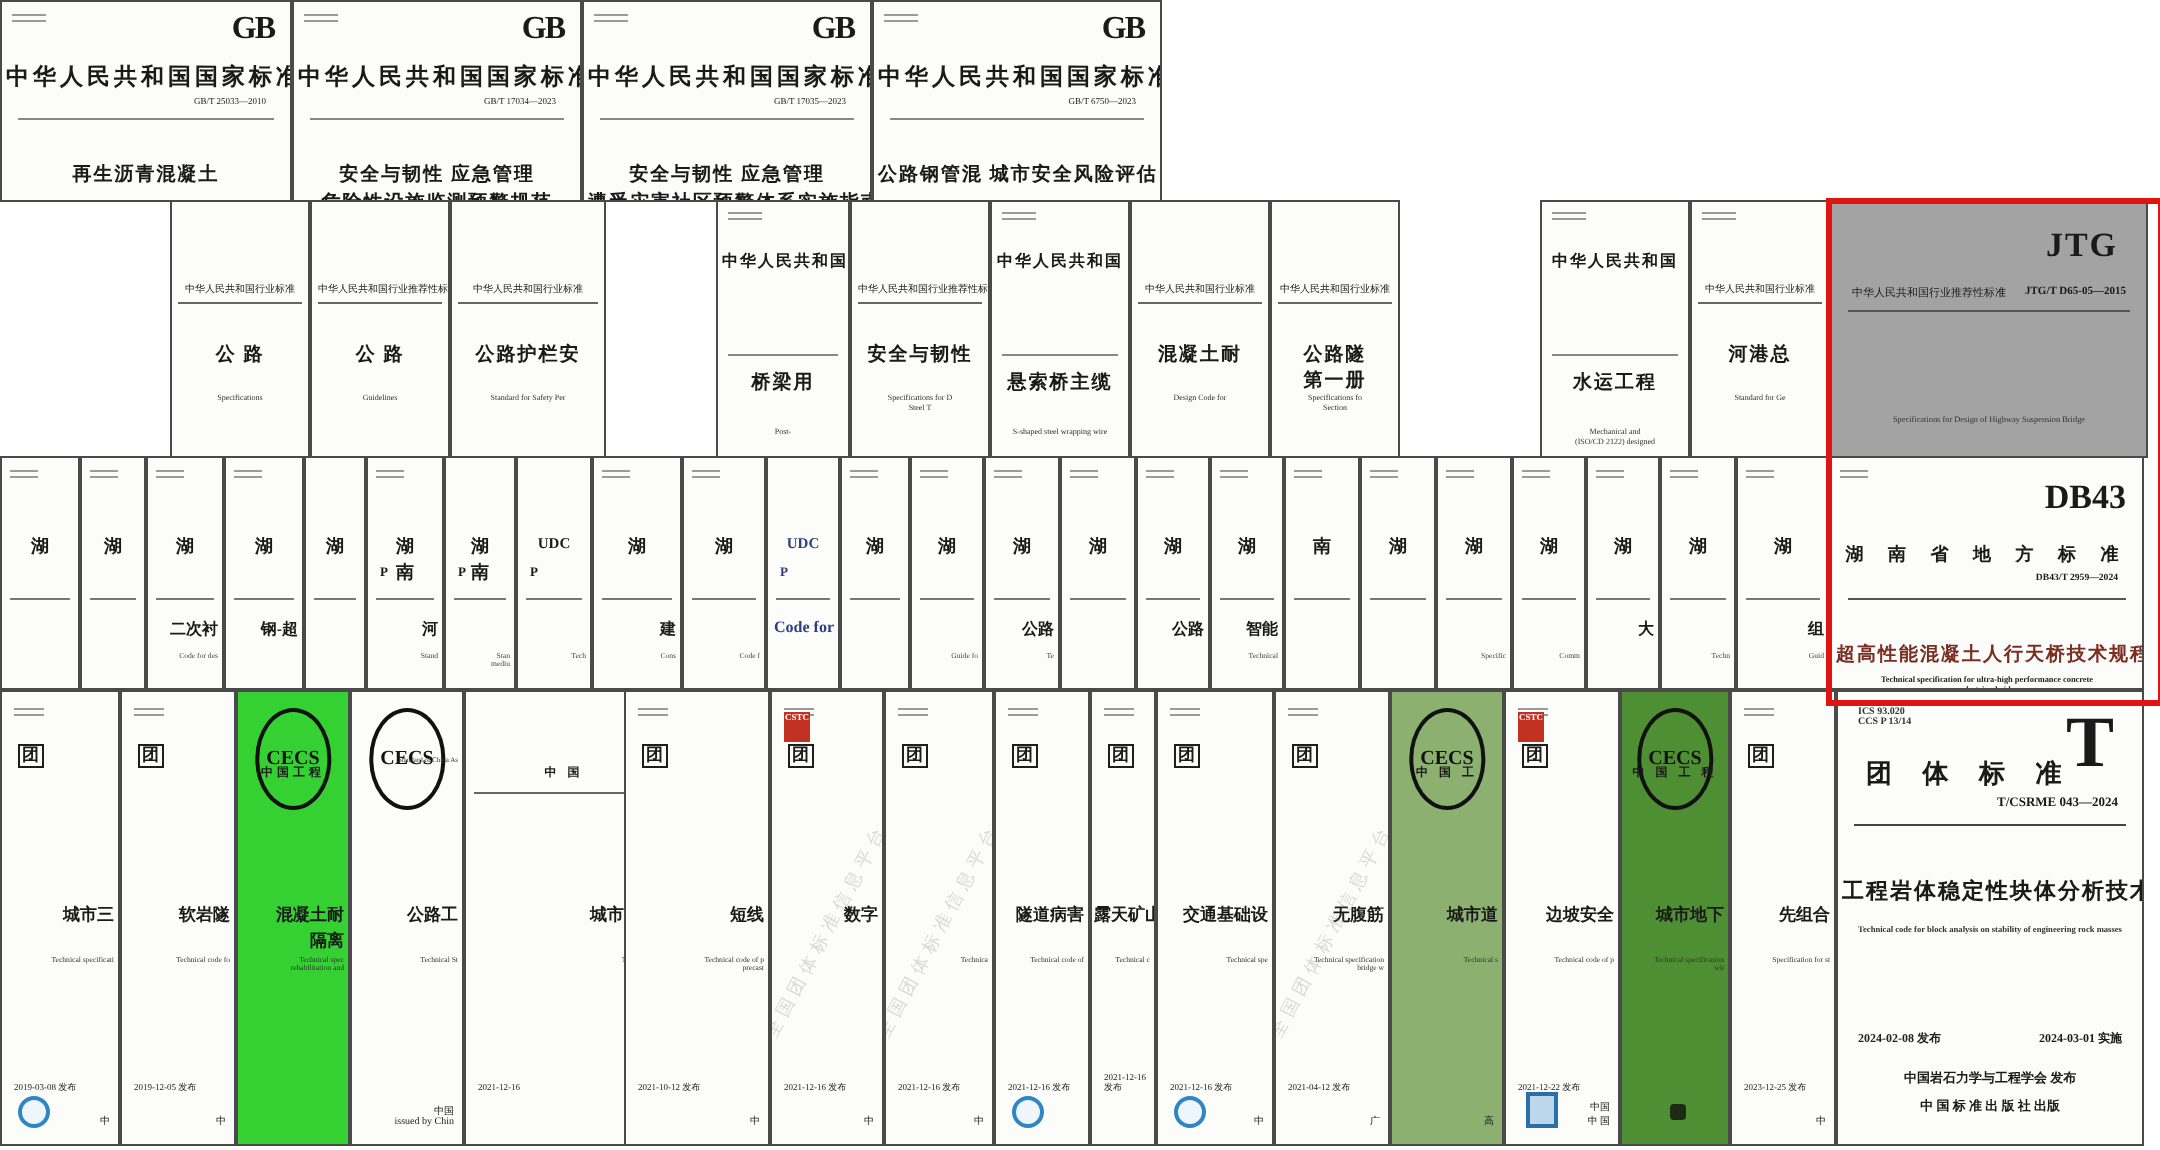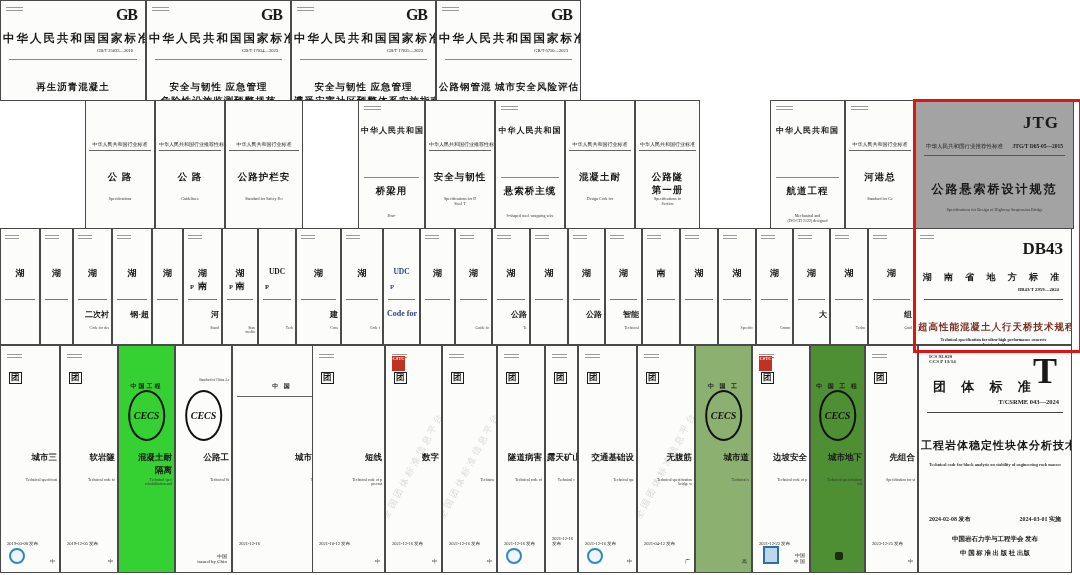--- a/index.html
+++ b/index.html
@@ -64,21 +64,21 @@
   .db43 .header{top:42px;left:4px;right:4px;text-align:center;font-size:9px;font-weight:bold;
                 letter-spacing:5px;white-space:nowrap;}
   .db43 .code{top:58px;right:12px;font-size:4.8px;font-weight:bold;}
   .db43 .rule{top:70px;left:8px;right:8px;border-color:#555;}
   .db43 .title{left:2px;right:2px;text-align:center;font-weight:bold;}
   .db43 .line0{top:92px;font-size:9.5px;letter-spacing:1px;white-space:nowrap;}
   .db43 .en{top:108px;left:4px;right:4px;text-align:center;font-size:4.2px;font-weight:bold;color:#222;}
   
   .r4 .icsbar{top:8px;left:6px;width:15px;}
   .r4 .logo-cecs{top:8px;left:50%;transform:translateX(-50%);font-weight:900;font-size:10px;
-                 font-style:italic;border:2px solid #111;border-radius:50%;padding:18px 4px;color:#111;margin-top:36px;}
+                 border:2px solid #111;border-radius:50%;padding:18px 4px;color:#111;}
   .r4 .org{top:36px;left:0;right:0;text-align:center;font-size:6px;font-weight:bold;letter-spacing:2px;white-space:nowrap;}
   .r4 .orgsub{top:32px;right:2px;font-size:3.5px;color:#333;text-align:right;left:2px;}
   .r4 .toprule{top:50px;left:4px;right:0;border-top:1px solid #666;height:0;}
   .r4 .title{left:1px;right:2px;text-align:right;font-weight:bold;font-size:8.5px;white-space:nowrap;}
   .r4 .line0{top:106px;} .r4 .line1{top:119px;}
   .r4 .en{top:132px;left:2px;right:2px;text-align:right;font-size:3.8px;color:#333;}
   .r4 .date{bottom:26px;left:6px;font-size:4.5px;color:#222;}
   .r4 .footer{bottom:8px;right:4px;left:2px;font-size:5px;text-align:right;}
   
   .tcov .logo-t{top:4px;right:14px;font-size:36px;font-weight:900;}
@@ -179,36 +179,35 @@
       <div class="header">中华人民共和国行业标准</div>
       <div class="title line0">公路隧</div>
       <div class="title line1">第一册</div>
       <div class="en">Specifications fo
 Section</div>
     </div>
     <div class="cover r2 tall" style="left: 770px; top: 100px; width: 75px; height: 129px;">
       <div class="icsbar"></div>
       <div class="header">中华人民共和国</div>
       <div class="rule"></div>
-      <div class="title line0">航道工程</div>
+      <div class="title line0">水运工程</div>
       <div class="en">Mechanical and
 (ISO/CD 2122) designed</div>
     </div>
     <div class="cover r2" style="left: 845px; top: 100px; width: 70px; height: 129px; padding-left: 31px;">
       <div class="icsbar"></div>
       <div class="header">中华人民共和国行业标准</div>
       <div class="title line0">河港总</div>
       <div class="en">Standard for Ge</div>
     </div>
     <div class="cover r2 jtg" style="left: 915px; top: 100px; width: 159px; height: 129px;">
       <div class="logo-jtg">JTG</div>
       <div class="header">中华人民共和国行业推荐性标准</div>
       <div class="code">JTG/T D65-05—2015</div>
       <div class="rule"></div>
-      <div class="title line0">公路悬索桥设计规范</div>
       <div class="en">Specifications for Design of Highway Suspension Bridge</div>
     </div>
     <div class="cover r3" style="left: 0px; top: 228px; width: 40px; height: 117px;">
       <div class="icsbar"></div>
       <div class="big">湖</div>
       <div class="midrule"></div>
     </div>
     <div class="cover r3" style="left: 40px; top: 228px; width: 33px; height: 117px;">
       <div class="icsbar"></div>
       <div class="big">湖</div>

